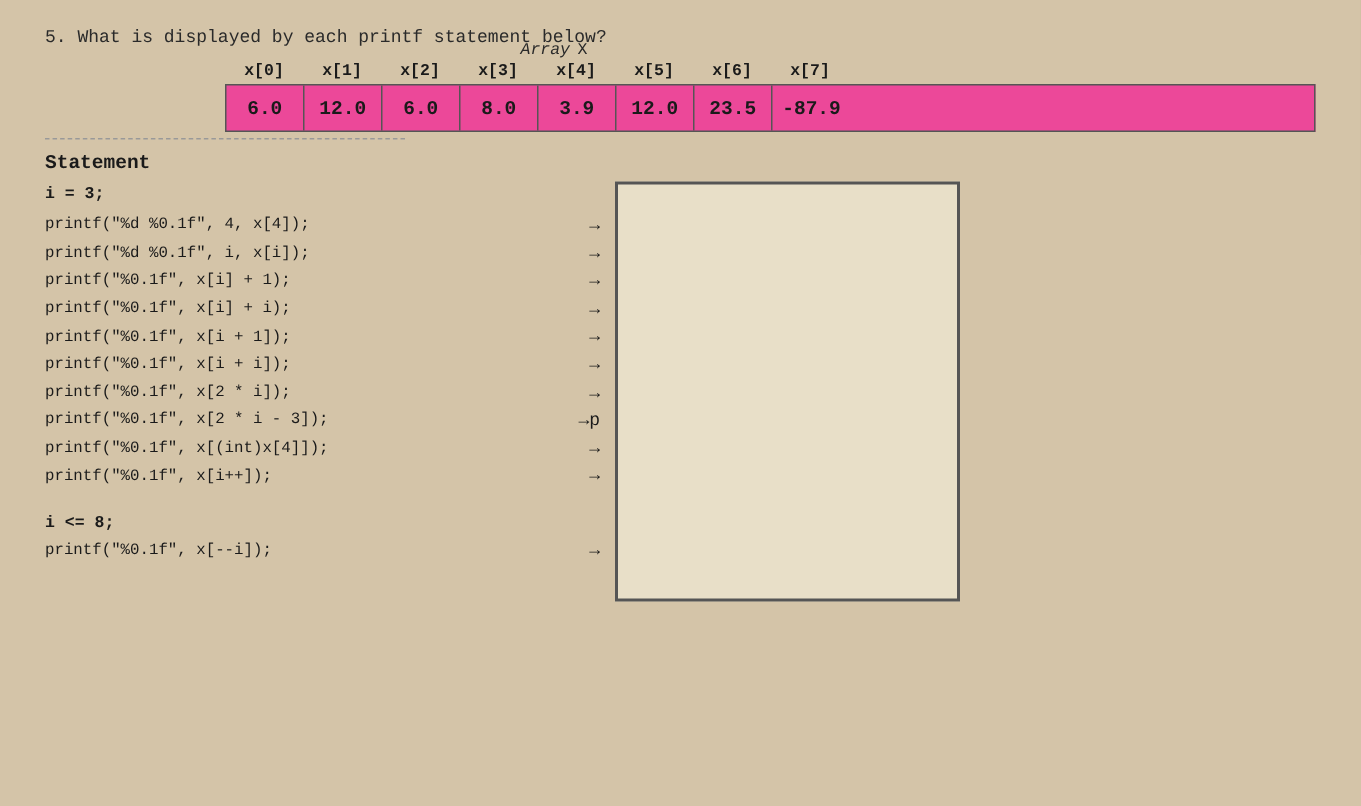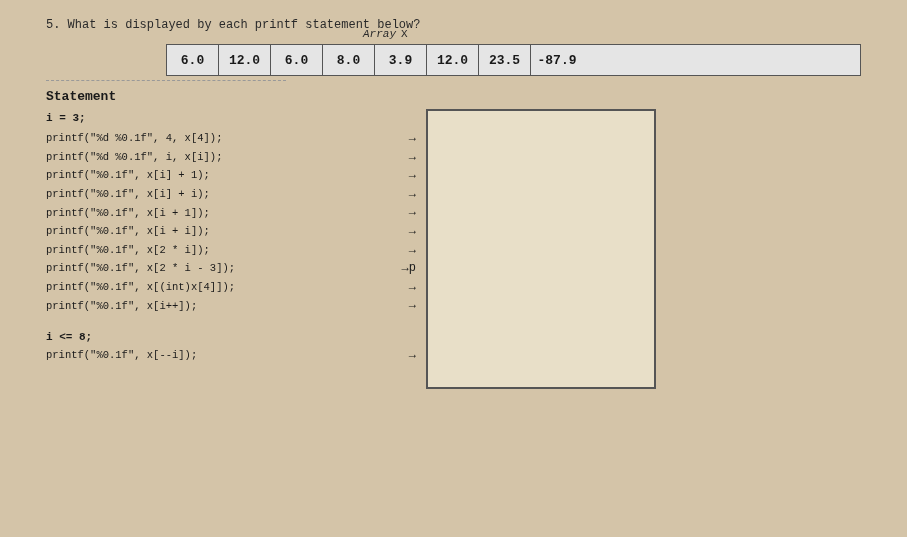--- a/index.html
+++ b/index.html
@@ -9,21 +9,21 @@
       background-color: #c8b89a;
       font-family: 'Courier New', monospace;
       overflow: hidden;
       position: relative;
     }
     .page {
       width: 907px;
       height: 537px;
       background-color: #d4c4a8;
       position: relative;
-      padding: 18px 46px;
+      padding: 18px 30px;
     }
     .question {
       font-size: 12px;
       color: #2a2a2a;
       margin-bottom: 10px;
       font-family: 'Courier New', monospace;
     }
     .array-section {
       margin-left: 120px;
       margin-bottom: 4px;
@@ -59,21 +59,21 @@
       width: 52px;
       text-align: center;
       font-size: 11px;
       color: #1a1a1a;
       font-family: 'Courier New', monospace;
       font-weight: bold;
     }
     .array-table {
       display: flex;
       border: 1.5px solid #555;
-      background: #e5e5e5;
+      background: #ec4899;
     }
     .array-cell {
       width: 52px;
       height: 30px;
       border-right: 1.5px solid #555;
       display: flex;
       align-items: center;
       justify-content: center;
       font-size: 13px;
       color: #1a1a1a;
@@ -148,20 +148,30 @@
 <body>
 
 <div class="page">
 
   <div class="question">5. What is displayed by each printf statement below?</div>
 
   <div class="array-section">
     <div class="array-label-row">
       <span class="array-title">Array</span>
       <span class="array-x-mark">X</span>
+      <div class="index-labels">
+        <span class="index-label">x[0]</span>
+        <span class="index-label">x[1]</span>
+        <span class="index-label">x[2]</span>
+        <span class="index-label">x[3]</span>
+        <span class="index-label">x[4]</span>
+        <span class="index-label">x[5]</span>
+        <span class="index-label">x[6]</span>
+        <span class="index-label">x[7]</span>
+      </div>
     </div>
     <div class="array-table">
       <div class="array-cell">6.0</div>
       <div class="array-cell">12.0</div>
       <div class="array-cell">6.0</div>
       <div class="array-cell">8.0</div>
       <div class="array-cell">3.9</div>
       <div class="array-cell">12.0</div>
       <div class="array-cell">23.5</div>
       <div class="array-cell">-87.9</div>

